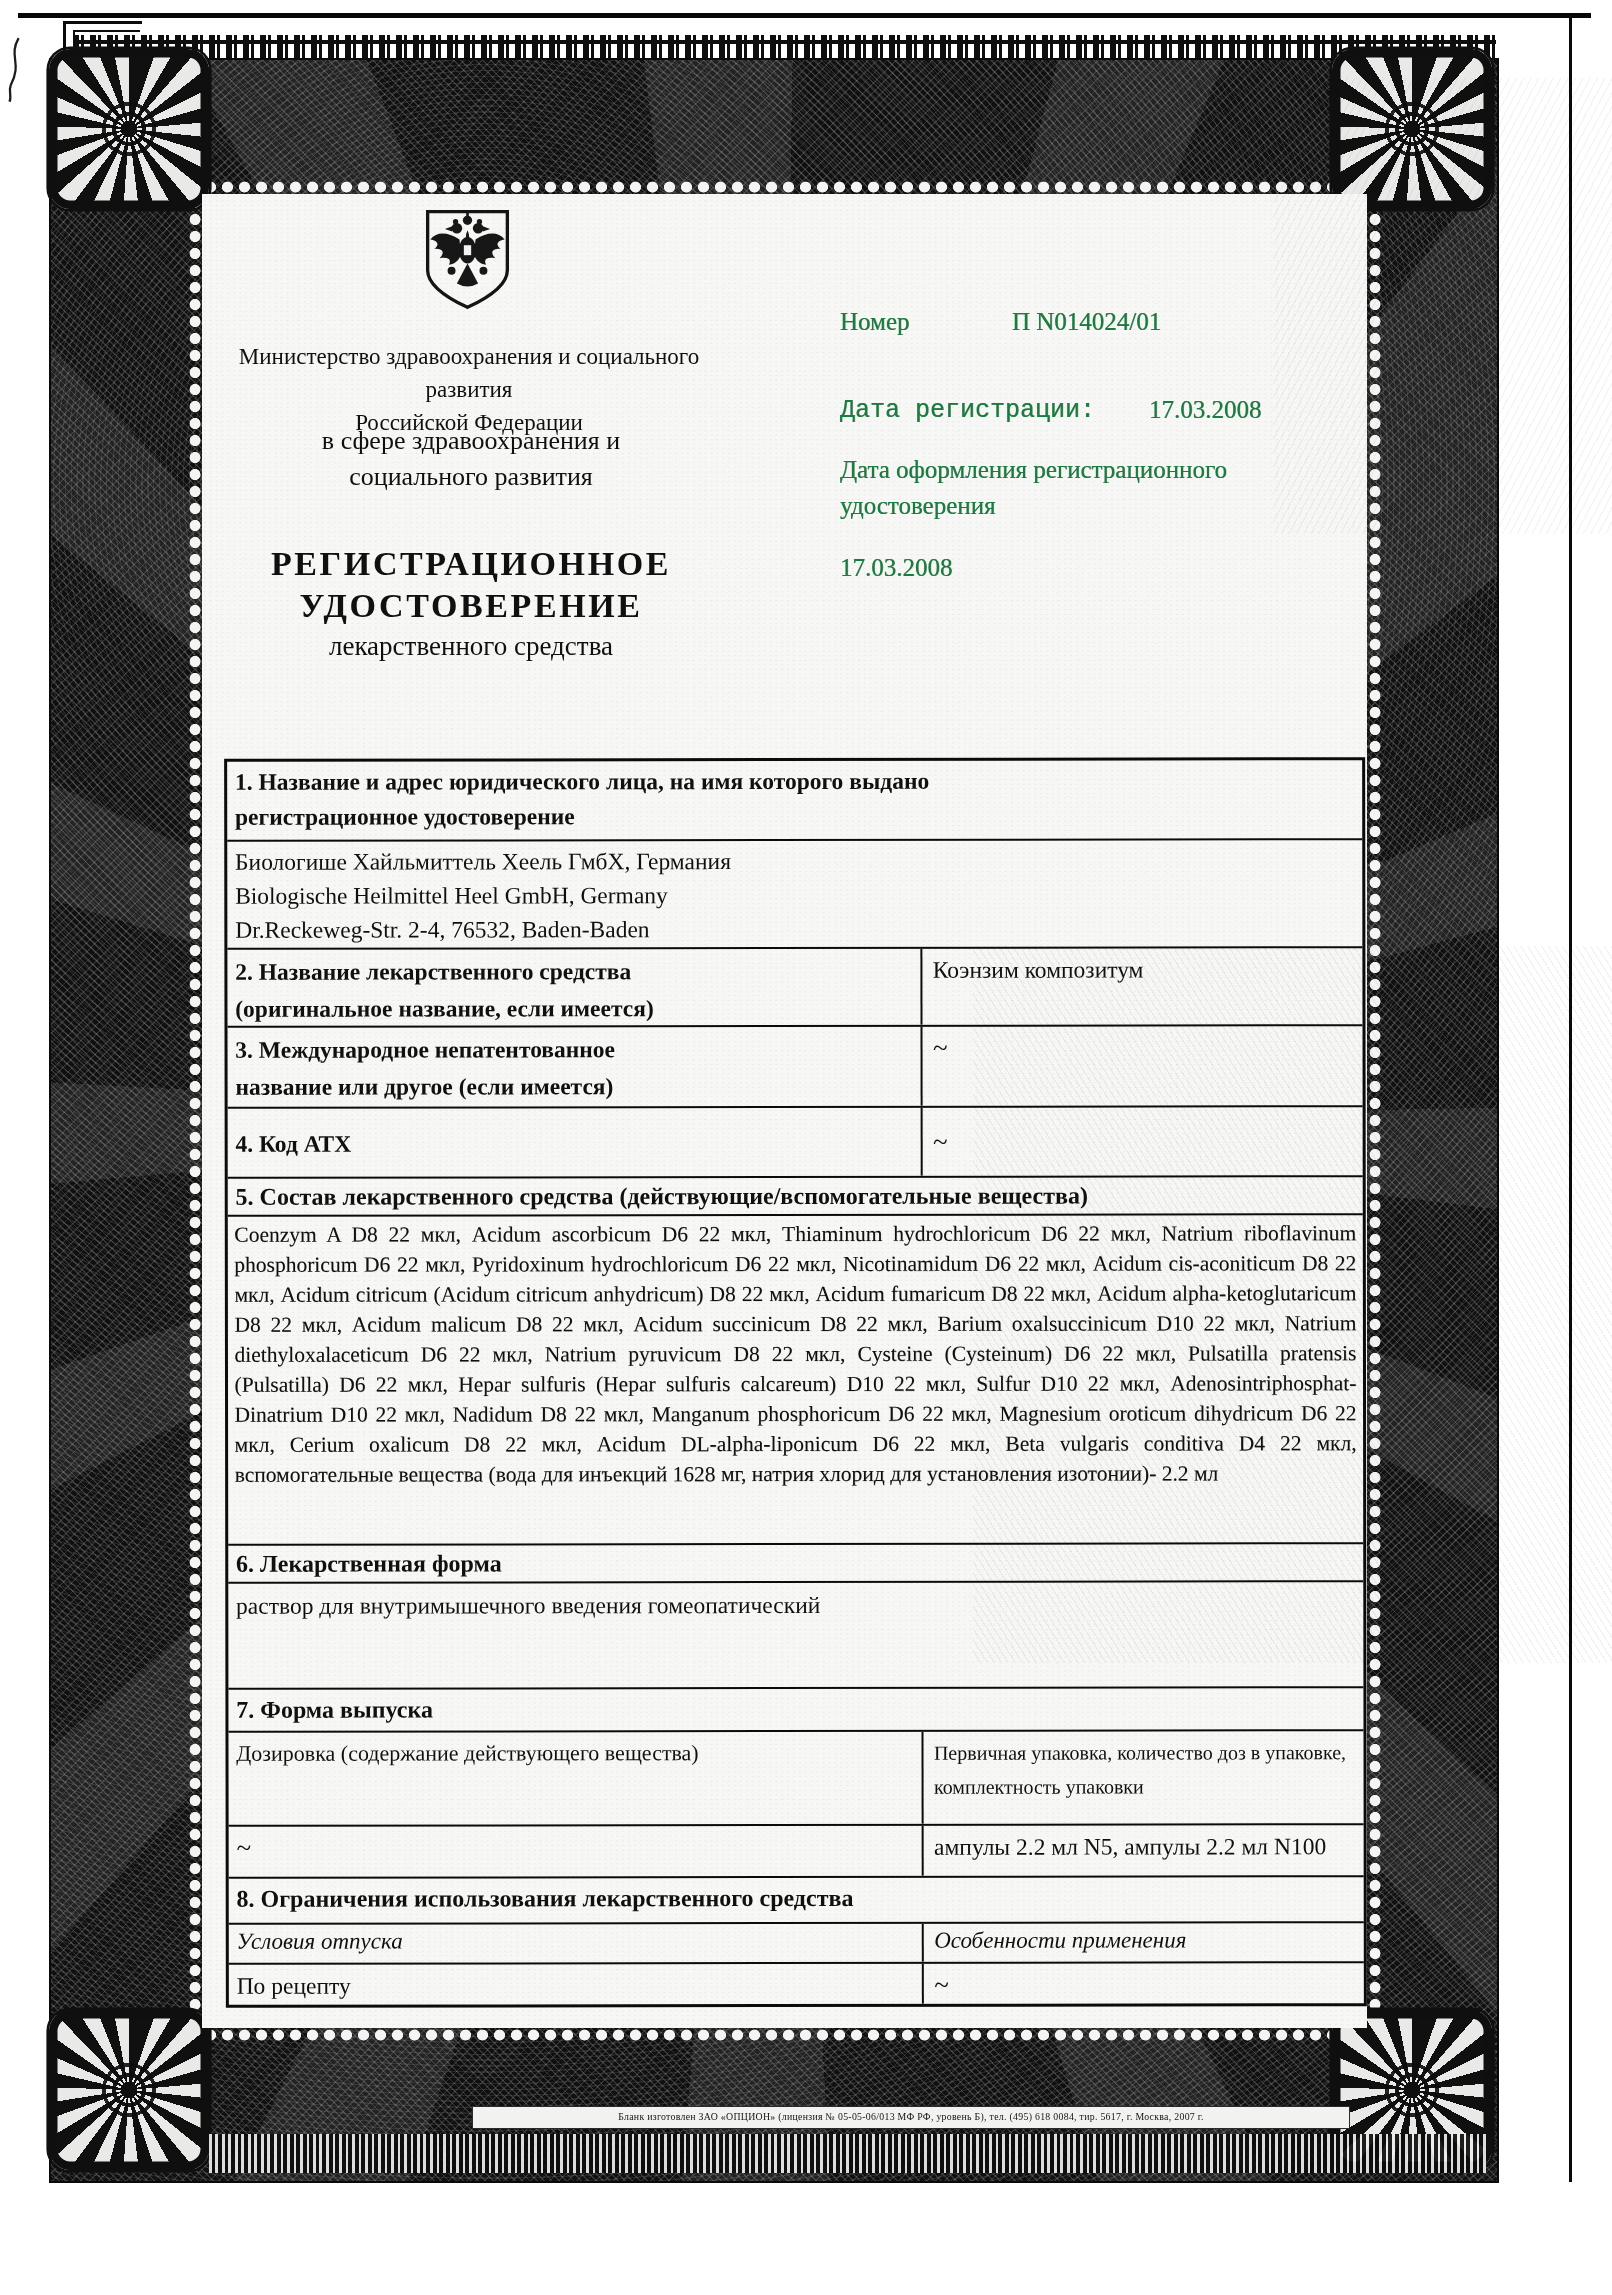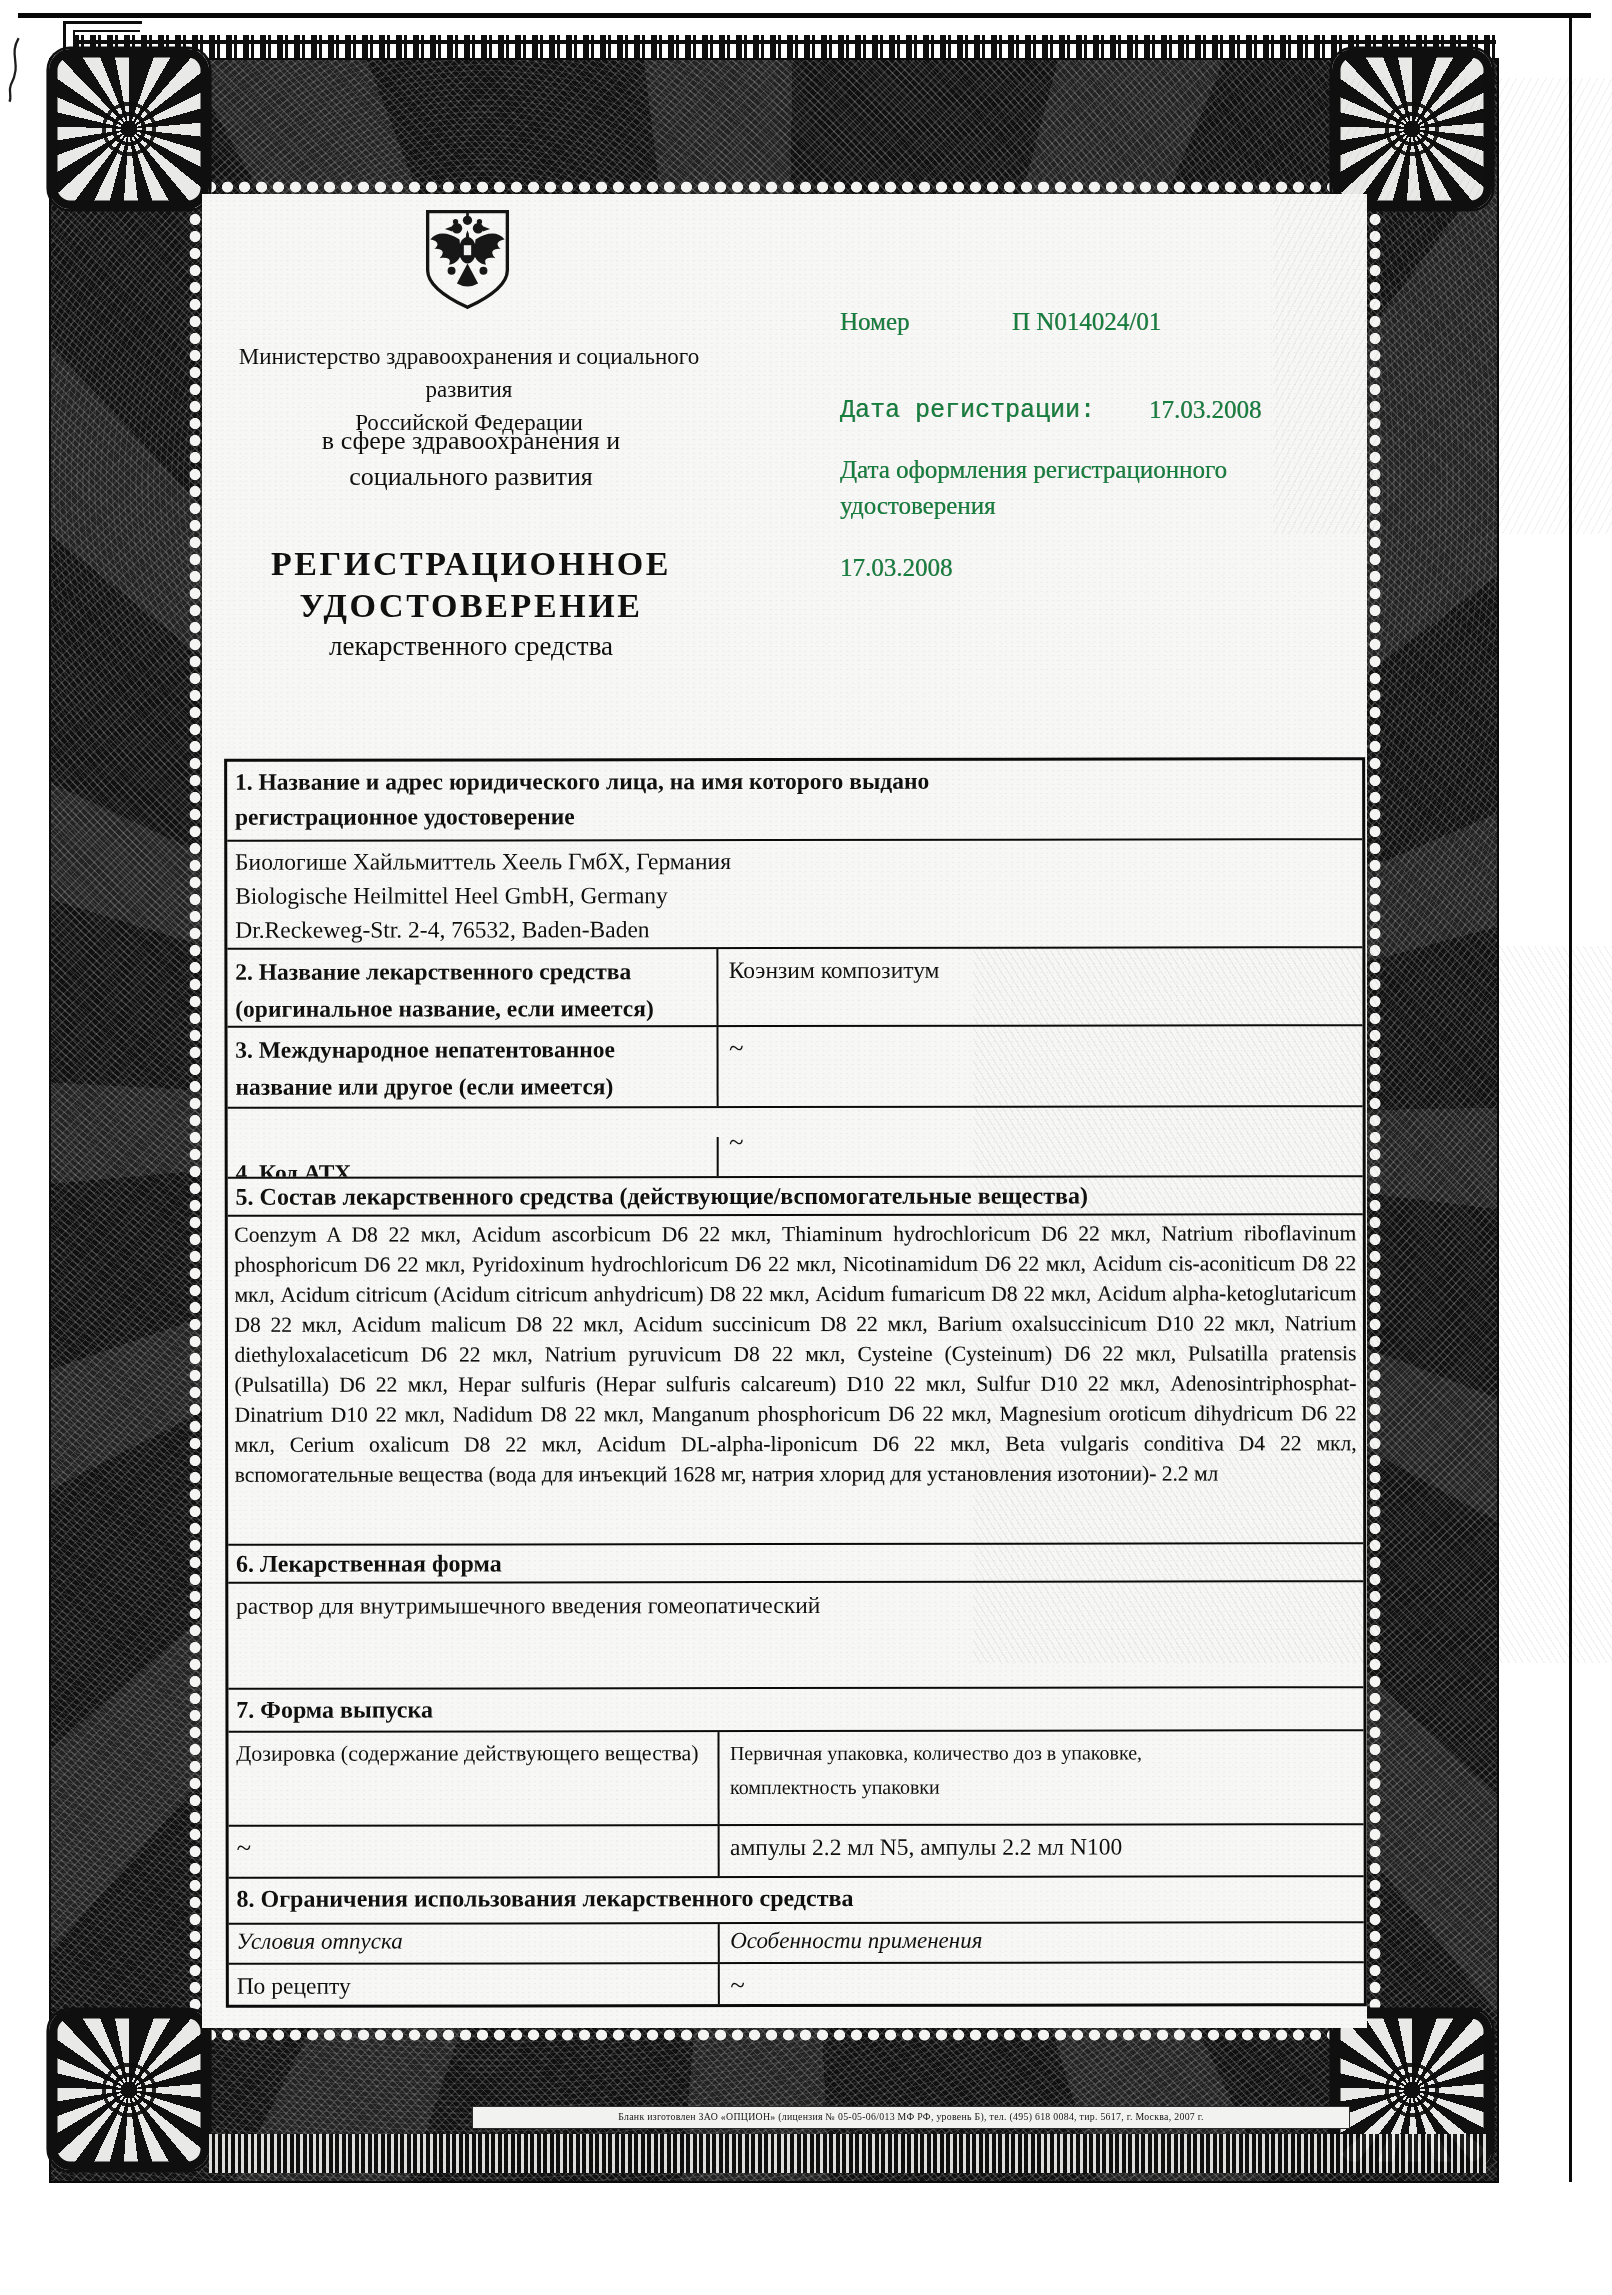--- a/index.html
+++ b/index.html
@@ -73,21 +73,21 @@
   .rcol{font-size:25px;}
   
   #doc-table{
     position:absolute;left:225px;top:758px;width:1141px;
     border:3.3px solid #0b0b0b;box-sizing:border-box;background:transparent;
     transform:rotate(-0.08deg);
   }
   .row{position:relative;box-sizing:border-box;border-top:2.6px solid #0b0b0b;overflow:hidden;}
   .row:first-child{border-top:none;}
   .cells{display:flex;height:100%;}
-  .cL{width:491px;box-sizing:border-box;border-right:2.6px solid #0b0b0b;padding:3.9px 7.8px;}
+  .cL{width:695px;box-sizing:border-box;border-right:2.6px solid #0b0b0b;padding:3.9px 7.8px;}
   .cR{flex:1;box-sizing:border-box;padding:3.9px 10.4px;border-radius:31px;}
   .sec-title{font-weight:700;font-size:24px;line-height:35px;padding:2.6px 7.8px;}
   .lbl{font-weight:700;font-size:23.5px;line-height:37px;}
   .val{font-size:23.5px;line-height:34px;}
   .tilde{font-size:27px;}
   .italic{font-style:italic;font-weight:400;font-size:23px;}
   .comp{font-size:21.5px;line-height:30px;text-align:justify;padding:2.6px 6.5px;
         text-shadow:0.3px 0.3px 0 rgba(16,16,16,.3);}
   .emblem{position:absolute;left:421px;top:206px;}
 </style>
@@ -197,21 +197,21 @@
         <div class="cL lbl">
           <span style="display:block">3. Международное непатентованное</span>
           <span style="display:block">название или другое (если имеется)</span>
         </div>
         <div class="cR val tilde">~</div>
       </div>
     </div>
 
     <div class="row" style="height:70px;">
       <div class="cells">
-        <div class="cL lbl" style="padding-top:17px;margin-top:29px;">4. Код АТХ</div>
+        <div class="cL lbl" style="padding-top:17px;">4. Код АТХ</div>
         <div class="cR val tilde" style="padding-top:17px;">~</div>
       </div>
     </div>
 
     <div class="row" style="height:38px;">
       <div class="sec-title" style="line-height:31px;">5. Состав лекарственного средства (действующие/вспомогательные вещества)</div>
     </div>
 
     <div class="row" style="height:329px;">
       <div class="comp" style="white-space:normal;">Coenzym A D8 22 мкл, Acidum ascorbicum D6 22 мкл, Thiaminum hydrochloricum D6 22 мкл, Natrium riboflavinum phosphoricum D6 22 мкл, Pyridoxinum hydrochloricum D6 22 мкл, Nicotinamidum D6 22 мкл, Acidum cis-aconiticum D8 22 мкл, Acidum citricum (Acidum citricum anhydricum) D8 22 мкл, Acidum fumaricum D8 22 мкл, Acidum alpha-ketoglutaricum D8 22 мкл, Acidum malicum D8 22 мкл, Acidum succinicum D8 22 мкл, Barium oxalsuccinicum D10 22 мкл, Natrium diethyloxalaceticum D6 22 мкл, Natrium pyruvicum D8 22 мкл, Cysteine (Cysteinum) D6 22 мкл, Pulsatilla pratensis (Pulsatilla) D6 22 мкл, Hepar sulfuris (Hepar sulfuris calcareum) D10 22 мкл, Sulfur D10 22 мкл, Adenosintriphosphat-Dinatrium D10 22 мкл, Nadidum D8 22 мкл, Manganum phosphoricum D6 22 мкл, Magnesium oroticum dihydricum D6 22 мкл, Cerium oxalicum D8 22 мкл, Acidum DL-alpha-liponicum D6 22 мкл, Beta vulgaris conditiva D4 22 мкл, вспомогательные вещества (вода для инъекций 1628 мг, натрия хлорид для установления изотонии)- 2.2 мл</div>

